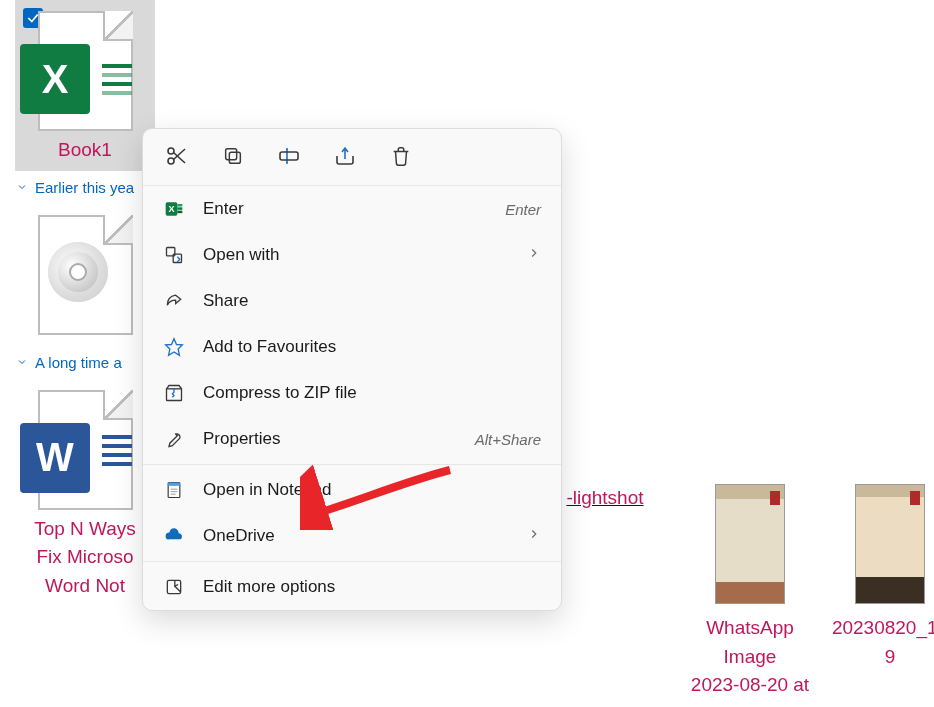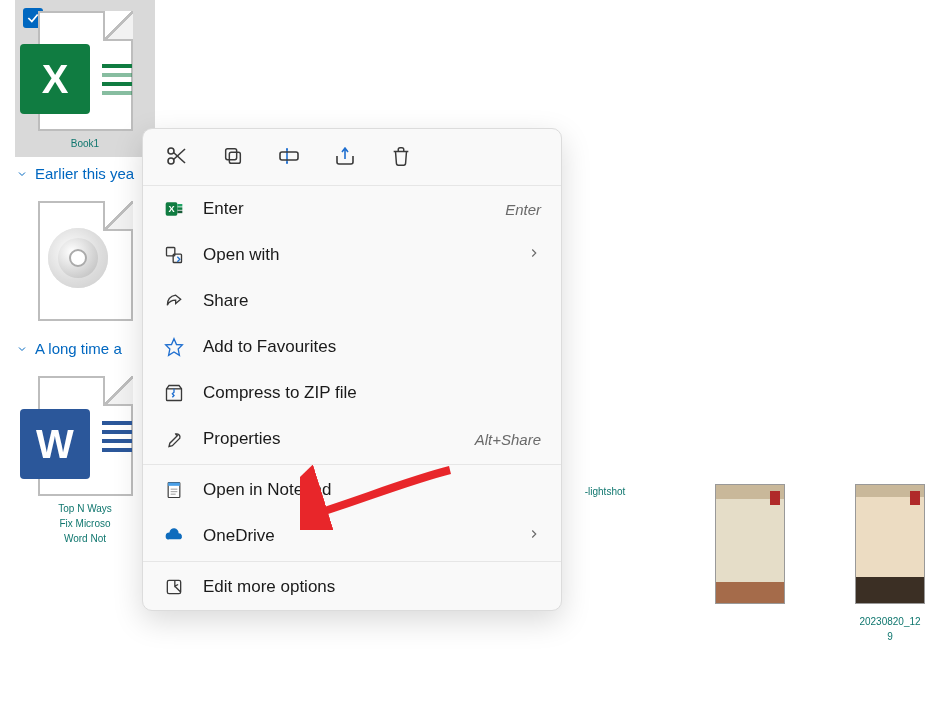--- a/index.html
+++ b/index.html
@@ -61,22 +61,22 @@
 .file-thumb {
   width: 110px;
   height: 130px;
   display: flex;
   align-items: center;
   justify-content: center;
   position: relative;
 }
 .file-label {
   text-align: center;
-  font-size: 10px;
-  color: #0f766e;
+  font-size: 19px;
+  color: #be185d;
   line-height: 1.5;
   max-width: 140px;
 }
 
 
 .doc-page {
   width: 95px;
   height: 120px;
   background: #fff;
   border: 2px solid #bdbdbd;
@@ -279,31 +279,34 @@
           </div>
         <div class="word-badge">W</div>
       </div>
       <div class="file-label" style="white-space:pre-line">Top N Ways
 Fix Microso
 Word Not</div>
     </div>
   </div>
 </div>
 
-<div style="position:absolute; left:560px; top:480px;">
+<div style="position:absolute; left:560px; top:480px;text-decoration:underline;">
 
   <div class="file-label" style="margin-top:4px; text-align:center; width:90px;">-lightshot</div>
 </div>
 
 <div style="position:absolute; left:680px; top:484px; width:140px; text-align:center;">
   <div style="display:flex;justify-content:center;">
       <div class="photo-thumb">
         <div class="stripe"></div>
       </div>
     </div>
+  <div class="file-label" style="margin-top:10px; white-space:pre-line;">WhatsApp
+Image
+2023-08-20 at</div>
 </div>
 
 <div style="position:absolute; left:830px; top:484px; width:120px; text-align:center;">
   <div style="display:flex;justify-content:center;">
       <div class="photo-thumb b">
         <div class="stripe"></div>
       </div>
     </div>
   <div class="file-label" style="margin-top:10px; white-space:pre-line;">20230820_12
 9</div>

